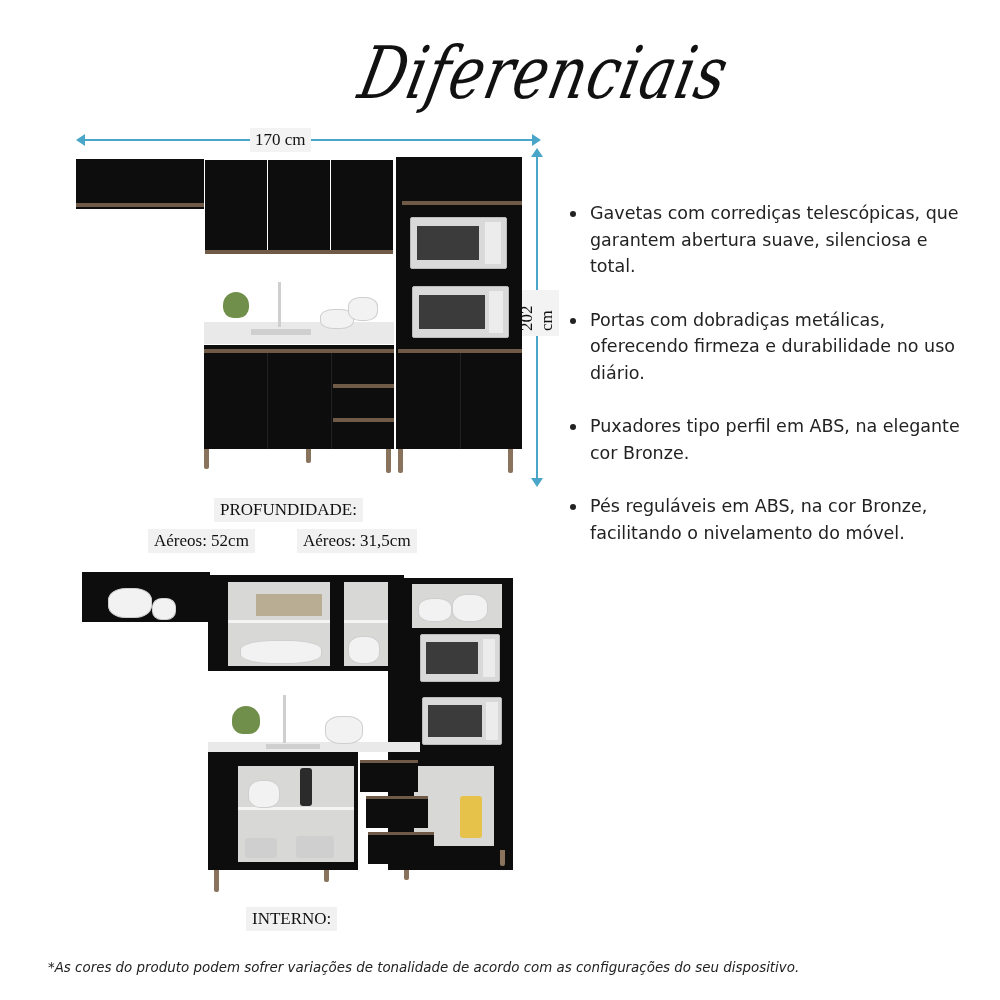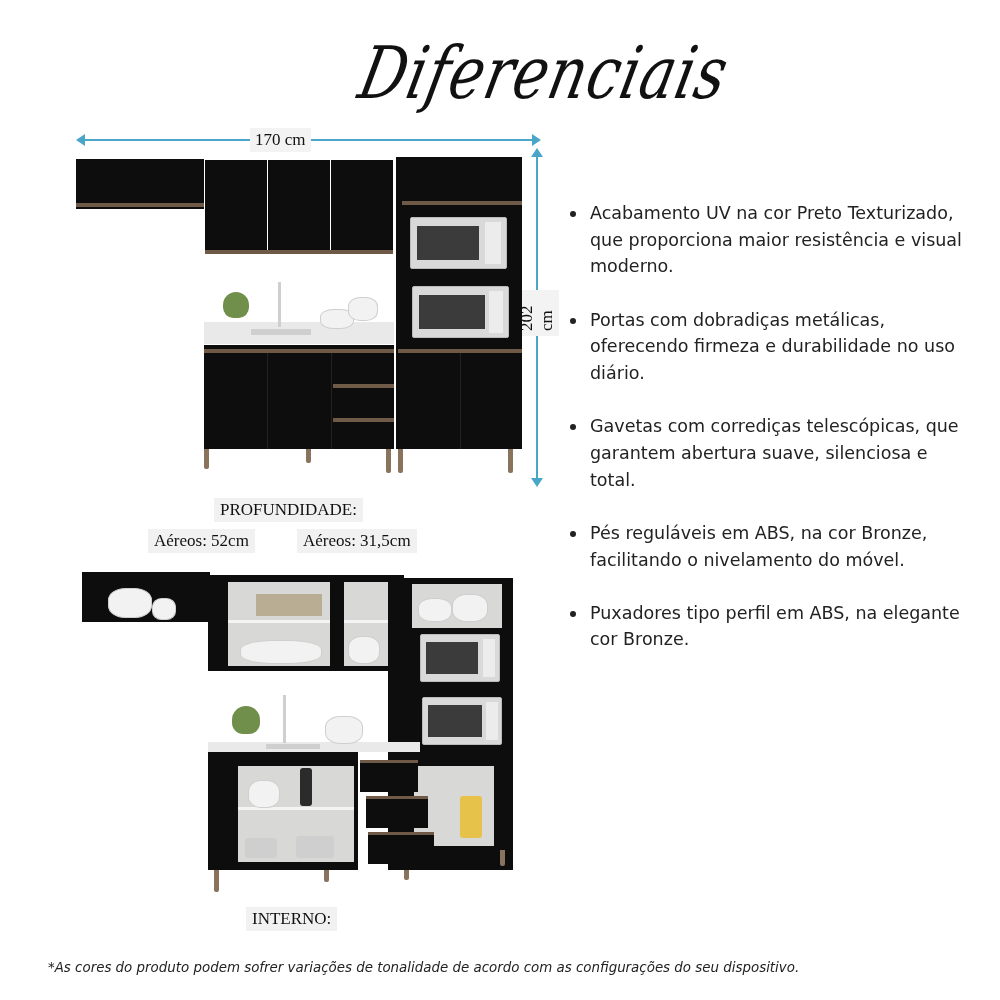--- a/index.html
+++ b/index.html
@@ -145,20 +145,19 @@
   <div class="abs bronze" style="left:288px;top:262px;width:66px;height:3px;"></div>
   <div class="abs leg" style="left:134px;top:300px;height:22px;"></div>
   <div class="abs leg" style="left:244px;top:300px;height:12px;"></div>
   <div class="abs leg" style="left:324px;top:300px;height:10px;"></div>
   <div class="abs leg" style="left:420px;top:280px;height:16px;"></div>
 </div>
 
 <div class="abs label-box" style="left:246px;top:907px;">INTERNO:</div>
 
 <ul class="abs features">
-  <li><span>Acabamento UV na cor Preto Texturizado, que proporciona maior resistência e visual moderno.</span></li>
+  <li><span>Gavetas com corrediças telescópicas, que garantem abertura suave, silenciosa e total.</span></li>
   <li><span>Portas com dobradiças metálicas, oferecendo firmeza e durabilidade no uso diário.</span></li>
-  <li><span>Gavetas com corrediças telescópicas, que garantem abertura suave, silenciosa e total.</span></li>
+  <li><span>Puxadores tipo perfil em ABS, na elegante cor Bronze.</span></li>
   <li><span>Pés reguláveis em ABS, na cor Bronze, facilitando o nivelamento do móvel.</span></li>
-  <li><span>Puxadores tipo perfil em ABS, na elegante cor Bronze.</span></li>
 </ul>
 
 <div class="abs disclaimer">*As cores do produto podem sofrer variações de tonalidade de acordo com as configurações do seu dispositivo.</div>
 
 </body></html>

